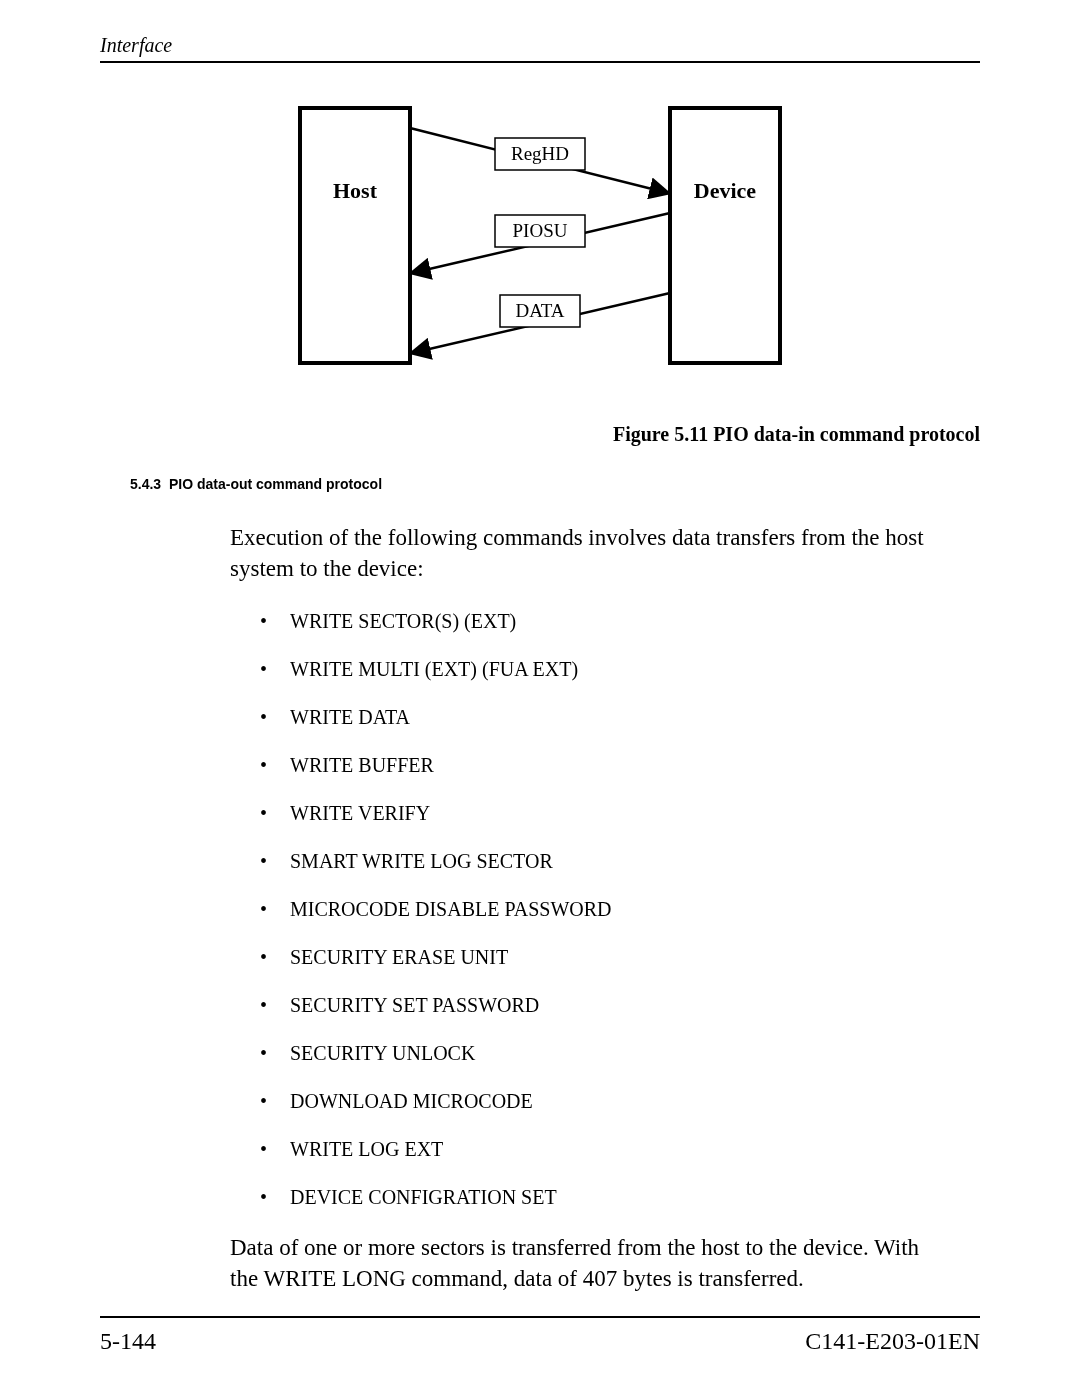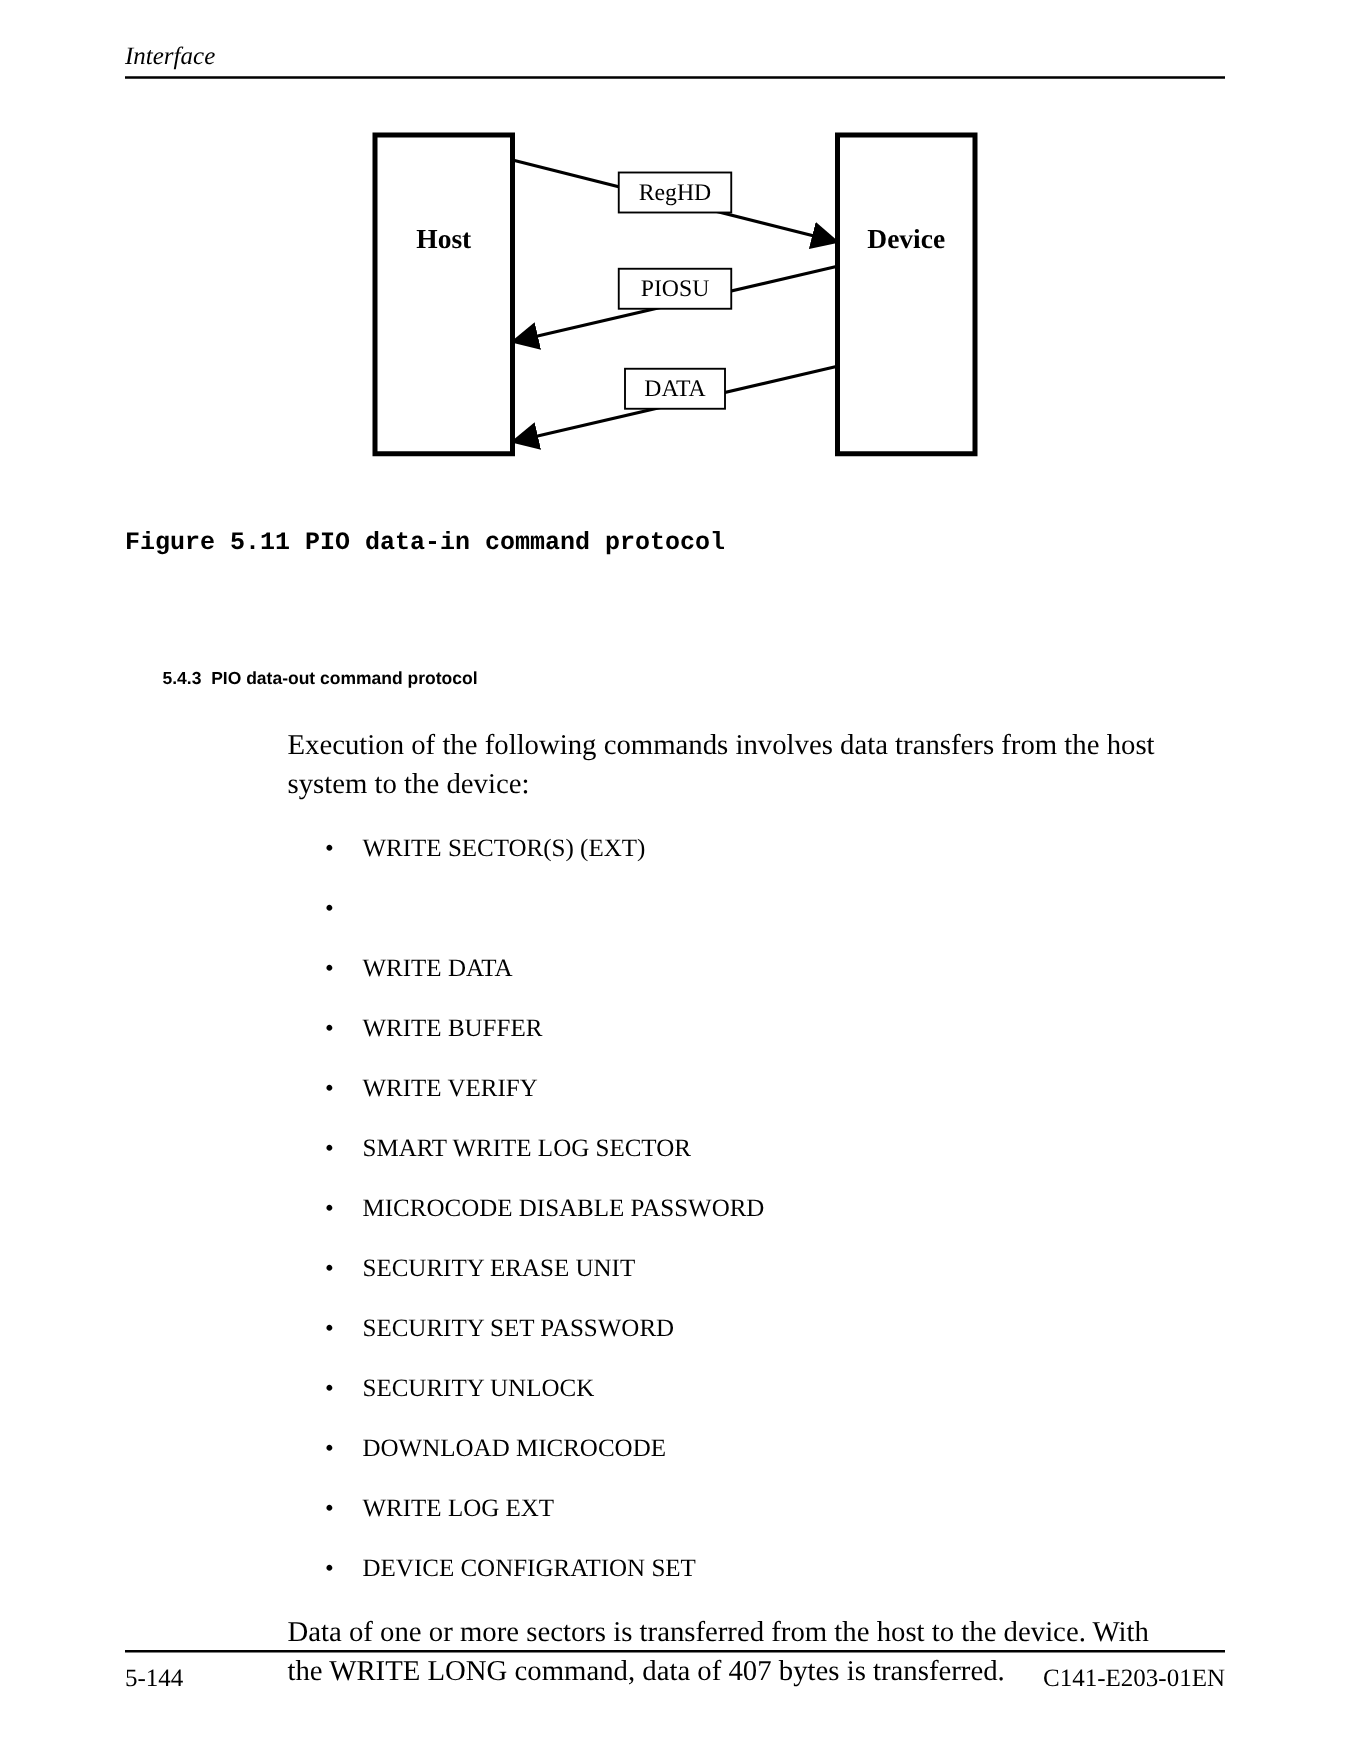--- a/index.html
+++ b/index.html
@@ -23,26 +23,26 @@
     font-style: italic;
     font-size: 20px;
     text-align: right;
   }
   .diagram-wrap {
     display: flex;
     justify-content: center;
     margin-top: 40px;
   }
   .caption {
-    text-align: left;
+    text-align: right;
     font-weight: bold;
     font-size: 20px;
-    font-family: Liberation Mono, monospace;
+    font-family: Liberation Serif, serif;
     margin-top: 40px;
-    margin-bottom: 88px;
+    margin-bottom: 30px;
   }
   .section-heading {
     font-weight: bold;
     font-size: 14px;
     font-family: Arial, Helvetica, sans-serif;
     margin-left: 30px;
     margin-bottom: 30px;
   }
   .body-text {
     font-size: 23px;
@@ -69,21 +69,21 @@
     position: absolute;
     left: 100px;
     right: 100px;
     bottom: 42px;
   }
   .footer-rule {
     border-top: 2px solid #000;
     padding-top: 10px;
     display: flex;
     justify-content: space-between;
-    font-size: 20px;
+    font-size: 24px;
   }
   svg text { font-family: "Times New Roman", Times, serif; }
 </style>
 </head>
 <body>
 
 <div class="page">
   <div class="header">
     <span class="header-text">Interface</span>
   </div>
@@ -124,20 +124,21 @@
 
   <p class="body-text">Execution of the following commands involves data transfers from the host system to the device:</p>
 
   <div class="bullets">
     <div class="bullet">
         <span class="dot">•</span>
         <span>WRITE SECTOR(S) (EXT)</span>
       </div>
     <div class="bullet">
         <span class="dot">•</span>
+        <span>WRITE MULTI (EXT) (FUA EXT)</span>
       </div>
     <div class="bullet">
         <span class="dot">•</span>
         <span>WRITE DATA</span>
       </div>
     <div class="bullet">
         <span class="dot">•</span>
         <span>WRITE BUFFER</span>
       </div>
     <div class="bullet">

